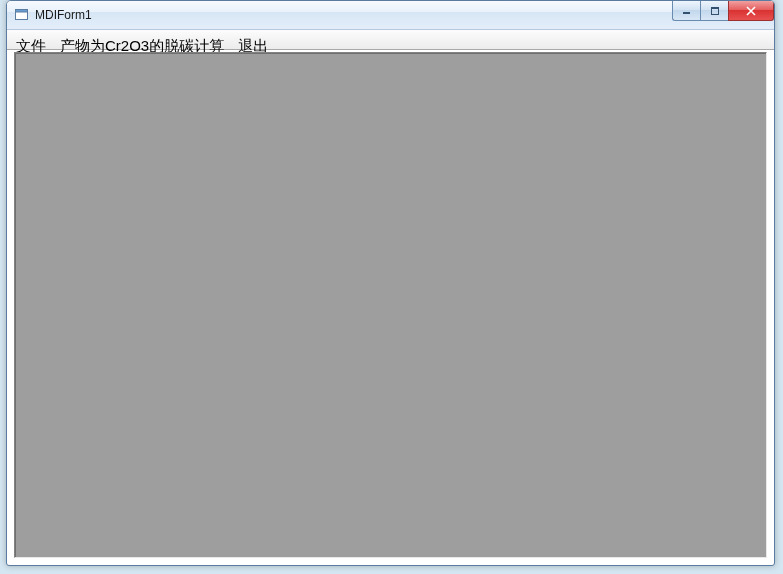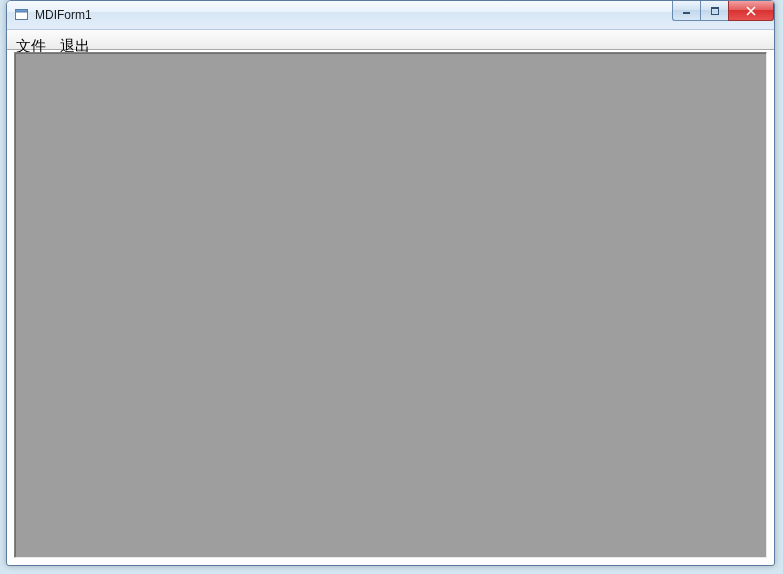--- a/index.html
+++ b/index.html
@@ -151,18 +151,19 @@
       <div class="win-btn close">
         <svg width="12" height="10" viewBox="0 0 12 10">
           <path d="M2 1 L10 9 M10 1 L2 9" stroke="#ffffff" stroke-width="1.6"></path>
         </svg>
       </div>
     </div>
   </div>
 
   <div class="menubar">
     <div class="menu-item">文件</div>
+    <div class="menu-item">产物为Cr2O3的脱碳计算</div>
     <div class="menu-item">退出</div>
   </div>
 
   <div class="mdi-client"></div>
 
 </div>
 
 </body></html>

